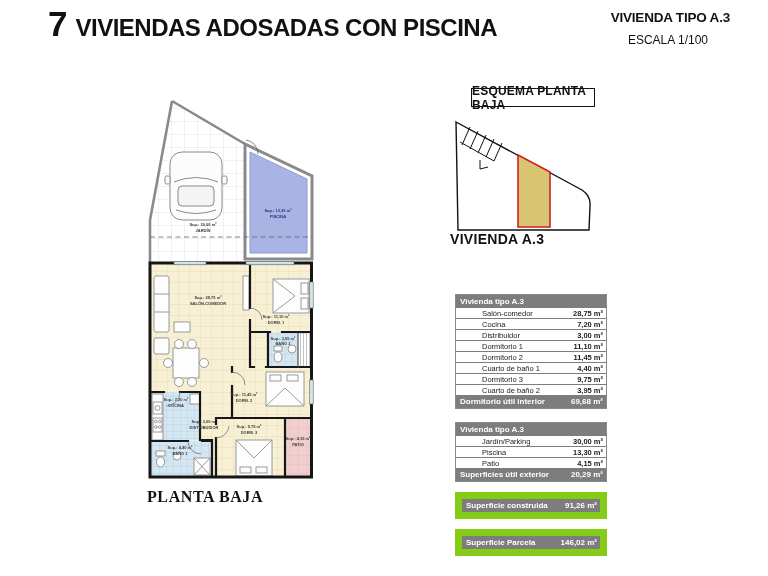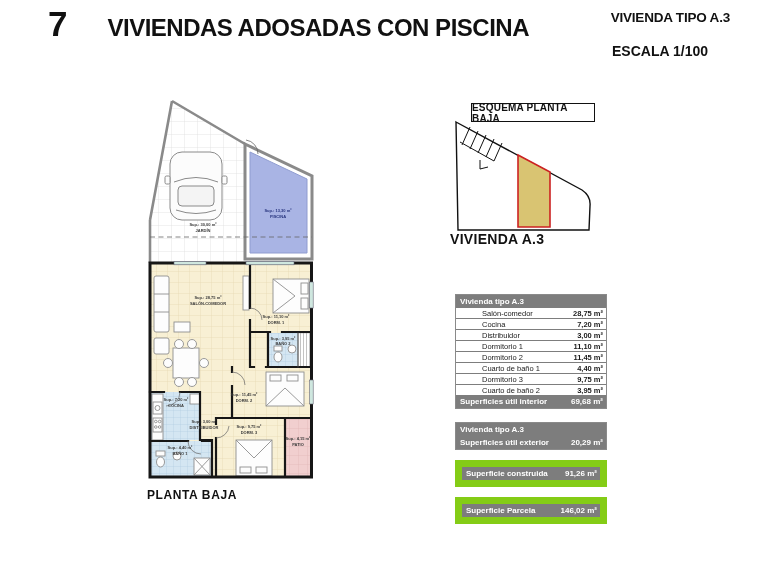--- a/index.html
+++ b/index.html
@@ -1,33 +1,33 @@
 <!DOCTYPE html>
 <html><head>
 <meta charset="utf-8">
 <style>
   html,body{margin:0;padding:0;background:#ffffff;}
   .sheet{position:relative;width:768px;height:576px;background:#ffffff;overflow:hidden;
          font-family:"Liberation Sans",sans-serif;color:#111;}
   
   .main-title{position:absolute;left:48px;top:4px;display:flex;align-items:baseline;gap:9px;}
   .main-title .num{font-size:35px;font-weight:bold;letter-spacing:-1px;}
-  .main-title .txt{font-size:24px;font-weight:bold;letter-spacing:-0.5px;margin-left:32px;}
+  .main-title .txt{font-size:24px;font-weight:bold;letter-spacing:-0.5px;}
   .right-head{position:absolute;left:590px;top:10px;width:140px;text-align:right;}
   .right-head .rt{font-size:13.5px;font-weight:bold;letter-spacing:-0.2px;}
-  .right-head .rs{font-size:14px;font-weight:bold;margin-top:18px;padding-right:22px;}
+  .right-head .rs{font-size:12px;font-weight:normal;margin-top:8px;padding-right:22px;}
   
-  .esq-box{position:absolute;left:471px;top:103px;width:122px;height:17px;border:1.6px solid #111;
-           display:flex;align-items:center;justify-content:center;font-size:10px;font-weight:bold;letter-spacing:0.2px;}
+  .esq-box{position:absolute;left:471px;top:88px;width:122px;height:17px;border:1.6px solid #111;
+           display:flex;align-items:center;justify-content:center;font-size:12px;font-weight:bold;letter-spacing:0.2px;}
   .esq-svg{position:absolute;left:450px;top:114px;}
   .esq-caption{position:absolute;left:450px;top:231px;width:196px;text-align:left;
                font-size:14px;font-weight:bold;letter-spacing:0.3px;}
   
   .plan-svg{position:absolute;left:146px;top:96px;}
-  .plan-caption{position:absolute;left:147px;top:488px;font-size:12px;font-weight:bold;letter-spacing:0.6px;}
+  .plan-caption{position:absolute;left:147px;top:488px;font-size:16px;font-weight:bold;letter-spacing:0.6px;font-family:Liberation Serif, serif;}
   
   .tables{position:absolute;left:455px;top:294px;width:152px;font-size:7.5px;}
   .tbl{border:1px solid #8a8a8a;margin-bottom:0;}
   .tbar{background:#7d7d7d;color:#fff;font-weight:bold;font-size:8px;
         display:flex;justify-content:space-between;align-items:center;
         padding:2px 3px 2px 4px;min-height:9px;}
   .trow{display:flex;justify-content:space-between;align-items:center;
         border-bottom:1px solid #7d7d7d;padding:0.5px 3px 0.5px 26px;background:#fff;}
   .trow:last-child{border-bottom:none;align-items:flex-end;}
   .trow .tlabel{color:#1a1a1a;}
@@ -263,30 +263,44 @@
         <div class="trow">
             <span class="tlabel">Dormitorio 3</span>
             <span class="tval">9,75 m²</span>
           </div>
         <div class="trow">
             <span class="tlabel">Cuarto de baño 2</span>
             <span class="tval">3,95 m²</span>
           </div>
       </div>
       <div class="tbar">
-        <span>Superficies útil interior</span>
+        <span>Dormitorio útil interior</span>
         <span>69,68 m²</span>
       </div>
     </div>
 
     <div class="gap13"></div>
 
     <div class="tbl">
       <div class="tbar">
         <span>Vivienda tipo A.3</span>
+      </div>
+      <div>
+        <div class="trow">
+            <span class="tlabel">Jardín/Parking</span>
+            <span class="tval">30,00 m²</span>
+          </div>
+        <div class="trow">
+            <span class="tlabel">Piscina</span>
+            <span class="tval">13,30 m²</span>
+          </div>
+        <div class="trow">
+            <span class="tlabel">Patio</span>
+            <span class="tval">4,15 m²</span>
+          </div>
       </div>
       <div class="tbar">
         <span>Superficies útil exterior</span>
         <span>20,29 m²</span>
       </div>
     </div>
 
     <div class="gap10"></div>
 
     <div class="solo">

